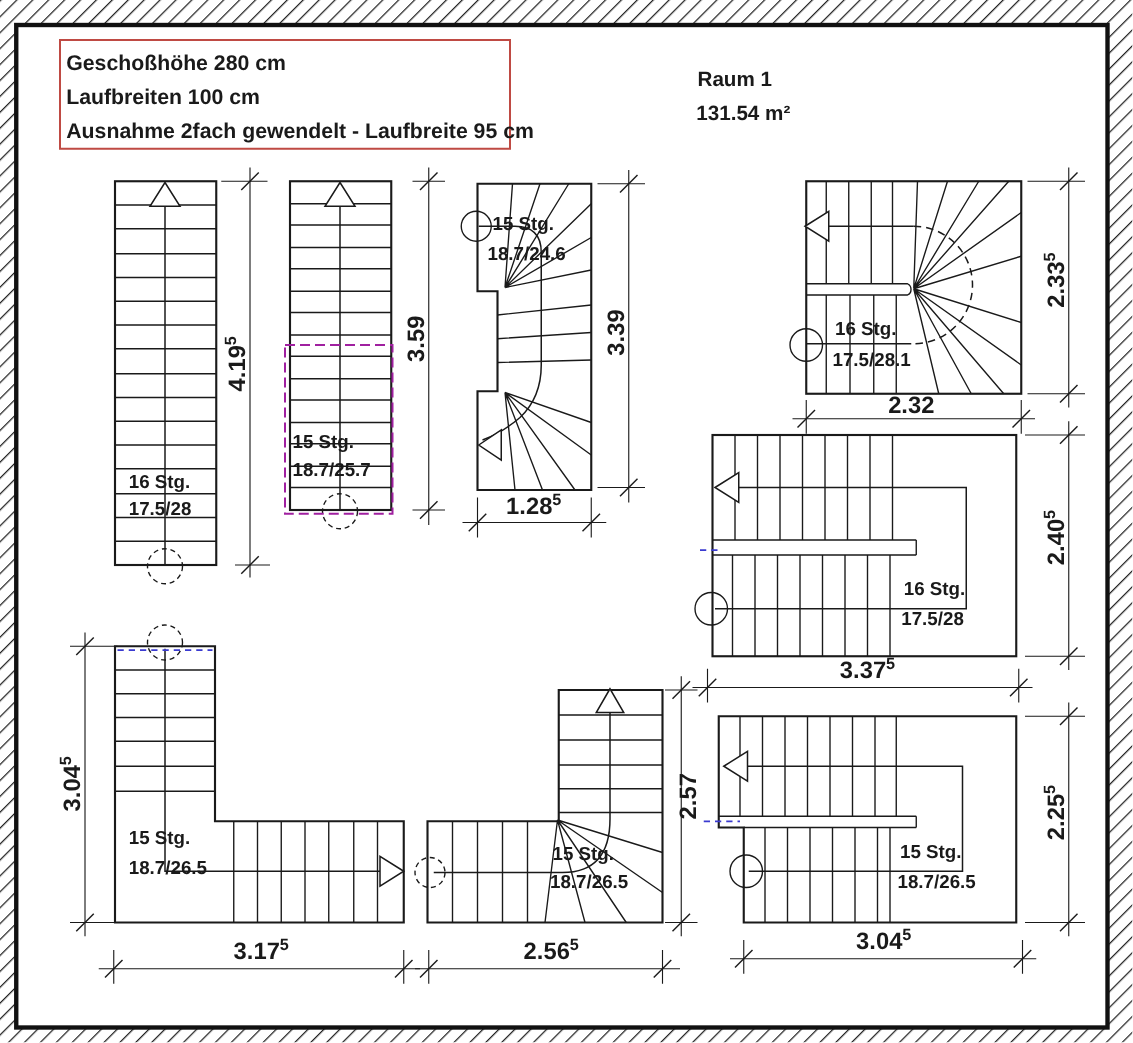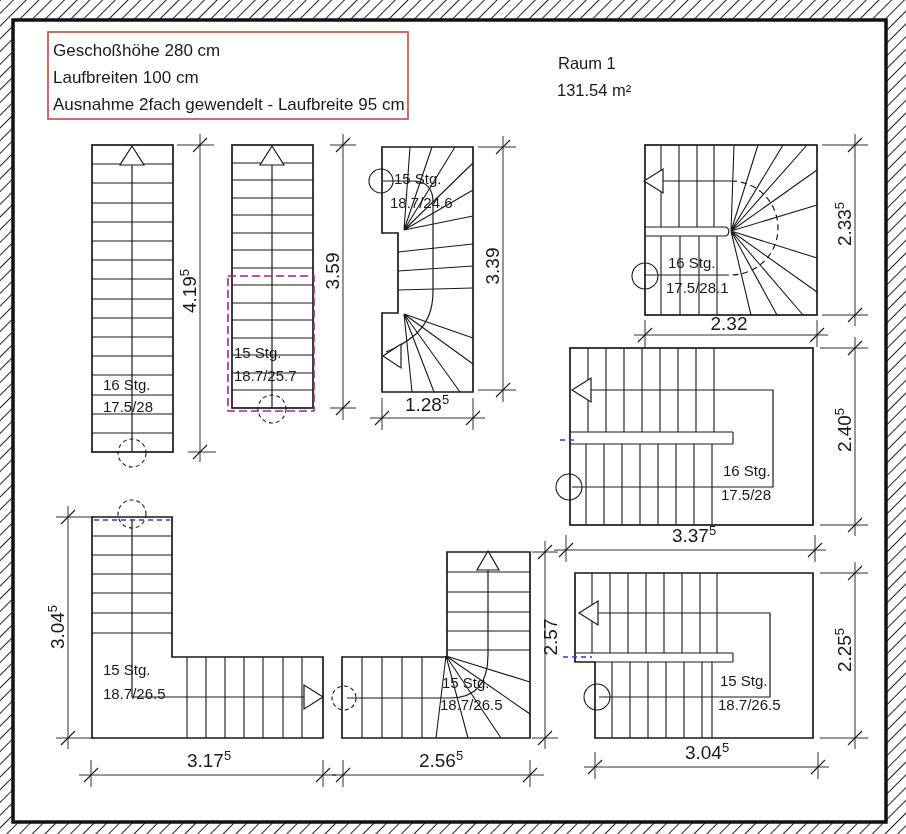--- a/index.html
+++ b/index.html
@@ -1,16 +1,16 @@
 <!DOCTYPE html>
 <html><head>
 <meta charset="utf-8">
 <style>
   html,body{margin:0;padding:0;background:#fff;}
-  .canvas{position:relative;width:906px;height:834px;font-family:"Liberation Sans",sans-serif;}
+  .canvas{position:relative;width:906px;height:834px;font-family:"Liberation Sans",sans-serif;font-weight:bold;}
   svg{display:block;}
   .ln{stroke:#1a1a1a;stroke-width:1.1;fill:none;}
   .thk{stroke-width:1.7;}
   .thin{stroke-width:0.9;}
   .wl{stroke:#1a1a1a;stroke-width:1.2;fill:none;}
   .dashc{stroke-dasharray:4 3;}
   .dasha{stroke-dasharray:6 4;}
   .sel{stroke:#a020a0;stroke-width:1.6;fill:none;stroke-dasharray:8 4;}
   .blu{stroke:#3a3ad0;stroke-width:1.4;fill:none;stroke-dasharray:5 4;}
   .arrow{fill:#fff;stroke:#1a1a1a;stroke-width:1.2;}

